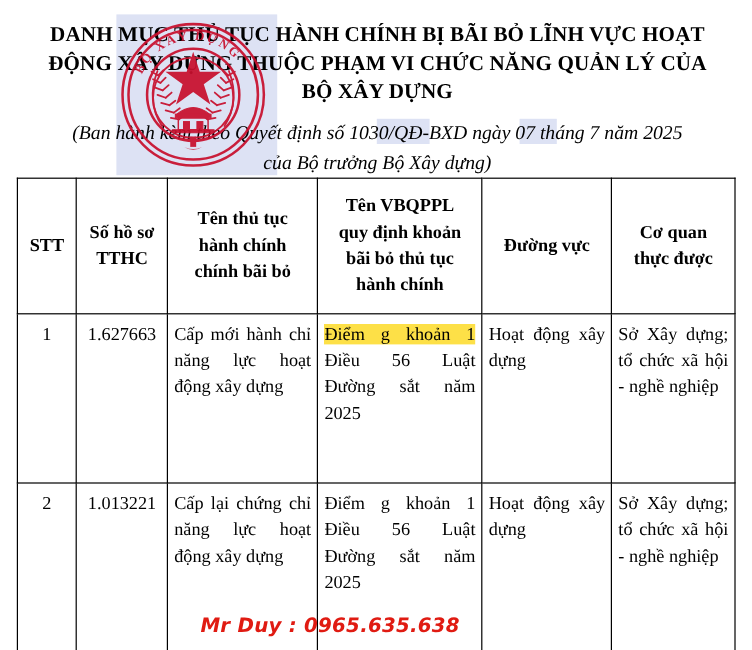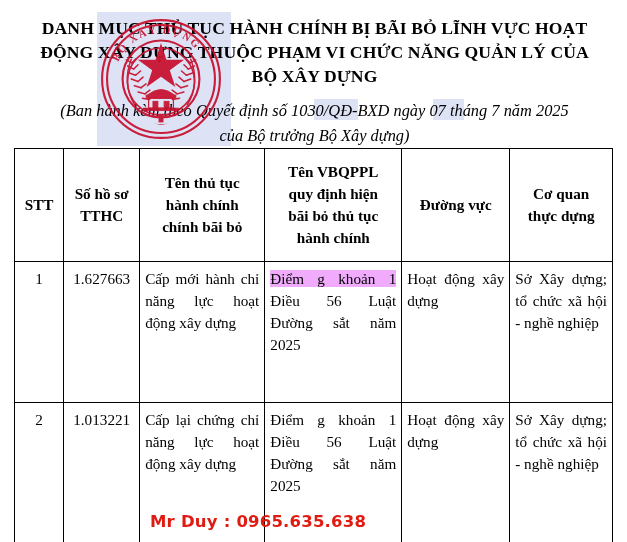--- a/index.html
+++ b/index.html
@@ -131,35 +131,36 @@
   col.w-ma  { width: 71px; }
   col.w-ten { width: 117px; }
   col.w-vb  { width: 128px; }
   col.w-lv  { width: 101px; }
   col.w-cq  { width: 96px; }
 
   tr.data-row td { height: 128px; }
   tr.data-row.r2 td { height: 135px; }
 
   .sel-hl {
-    background: #f0abfc;
+    background: #fde047;
   }
 
   
   #watermark {
     position: absolute;
-    left: 150px;
+    left: 167px;
     top: 512px;
     font-family: "DejaVu Sans", "Liberation Sans", sans-serif;
     font-weight: bold;
     font-size: 16.5px;
     color: #e01b12;
     letter-spacing: 0.2px;
     white-space: nowrap;
     pointer-events: none;
+    font-style: italic;
   }
 </style>
 </head>
 <body>
 
 <div id="header">
 
   <div id="hl-seal-block"></div>
   <div id="hl-number"></div>
   <div id="hl-day"></div>
@@ -242,30 +243,30 @@
           <div>Số hồ sơ</div>
           <div>TTHC</div>
         </th>
         <th>
           <div>Tên thủ tục</div>
           <div>hành chính</div>
           <div>chính bãi bỏ</div>
         </th>
         <th>
           <div>Tên VBQPPL</div>
-          <div>quy định hiện</div>
+          <div>quy định khoản</div>
           <div>bãi bỏ thủ tục</div>
           <div>hành chính</div>
         </th>
         <th>
           <div>Đường vực</div>
         </th>
         <th>
           <div>Cơ quan</div>
-          <div>thực dựng</div>
+          <div>thực được</div>
         </th>
       </tr>
     </thead>
     <tbody>
       <tr class="data-row r1">
         <td class="c-stt">1</td>
         <td class="c-ma">1.627663</td>
         <td>Cấp mới hành chỉ năng lực hoạt động xây dựng</td>
         <td><span class="sel-hl">Điểm g khoản 1</span> <span>Điều 56 Luật Đường sắt năm 2025</span></td>
         <td>Hoạt động xây dựng</td>

